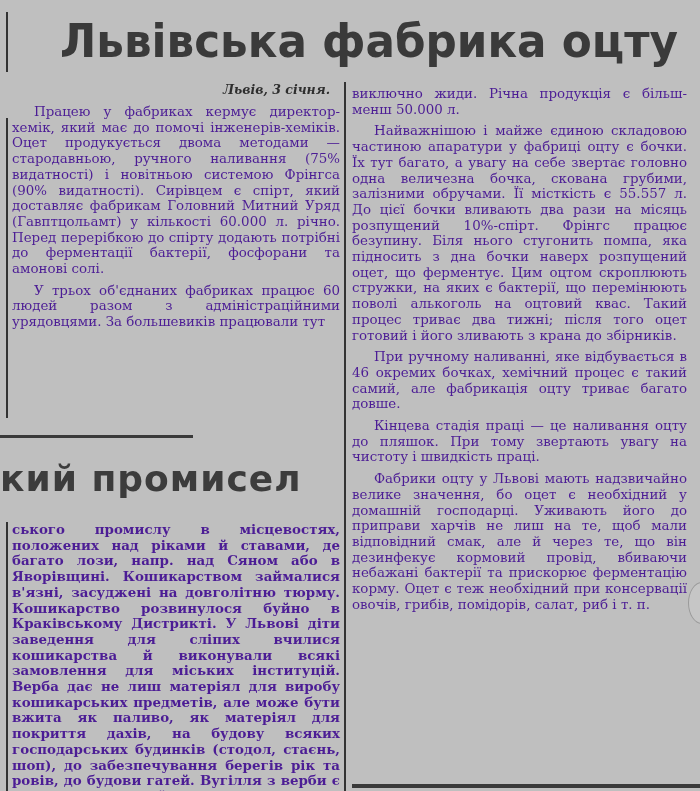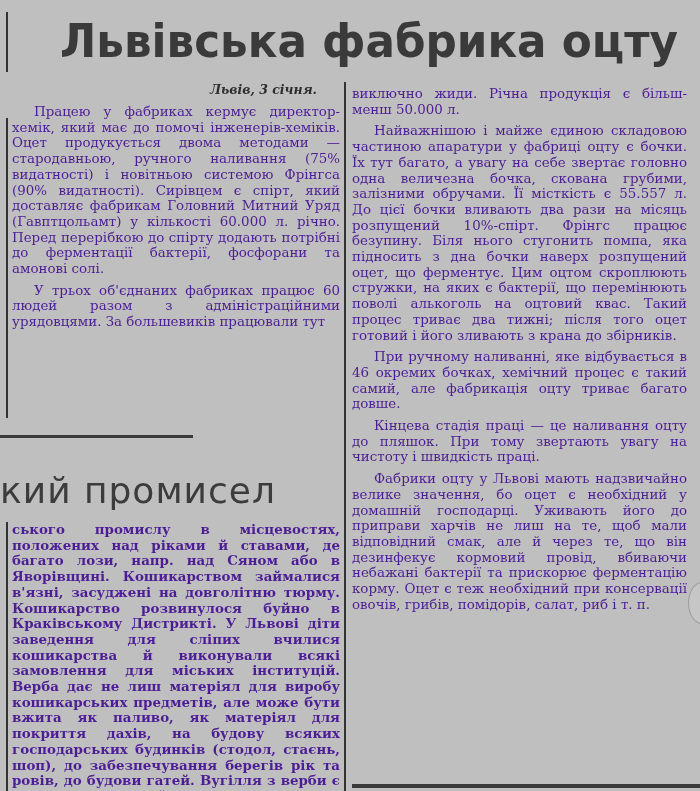--- a/index.html
+++ b/index.html
@@ -12,33 +12,33 @@
   .page { position: absolute; inset: 0; background: #bfbfbf; }
   .rule-v { position: absolute; background: #333; }
   .rule-h { position: absolute; background: #3a3a3a; }
   .headline {
     position: absolute; left: 60px; top: 14px; width: 580px;
     font-family: "DejaVu Sans", sans-serif; font-weight: 900;
     font-size: 46px; letter-spacing: 0px; color: #3a3a3a;
     transform: scaleX(0.95); transform-origin: left top; white-space: nowrap;
   }
   .dateline {
-    position: absolute; left: 210px; top: 82px; width: 120px; text-align: left;
+    position: absolute; left: 210px; top: 82px; width: 120px; text-align: right;
     font-size: 12.5px; font-weight: bold; font-style: italic; color: #2e2e2e;
   }
   .col {
     position: absolute; font-size: 13.4px; line-height: 15.7px;
     text-align: justify; color: #4c1d95;
     font-family: "DejaVu Serif", serif;
   }
   .col p { margin: 0 0 6px 0; text-indent: 22px; }
   .col p.noindent { text-indent: 0; }
   .subhead {
-    position: absolute; left: 0px; top: 470px;
-    font-family: "DejaVu Sans", sans-serif; font-weight: normal;
+    position: absolute; left: 0px; top: 458px;
+    font-family: "DejaVu Sans", sans-serif; font-weight: bold;
     font-size: 36px; color: #3c3c3c; white-space: nowrap; letter-spacing: 1px;
   }
   .hole {
     position: absolute; left: 688px; top: 582px; width: 26px; height: 40px;
     border-radius: 50%; background: #c6c6c6; border: 1px solid #9a9a9a;
   }
 </style>
 </head>
 <body>
 

